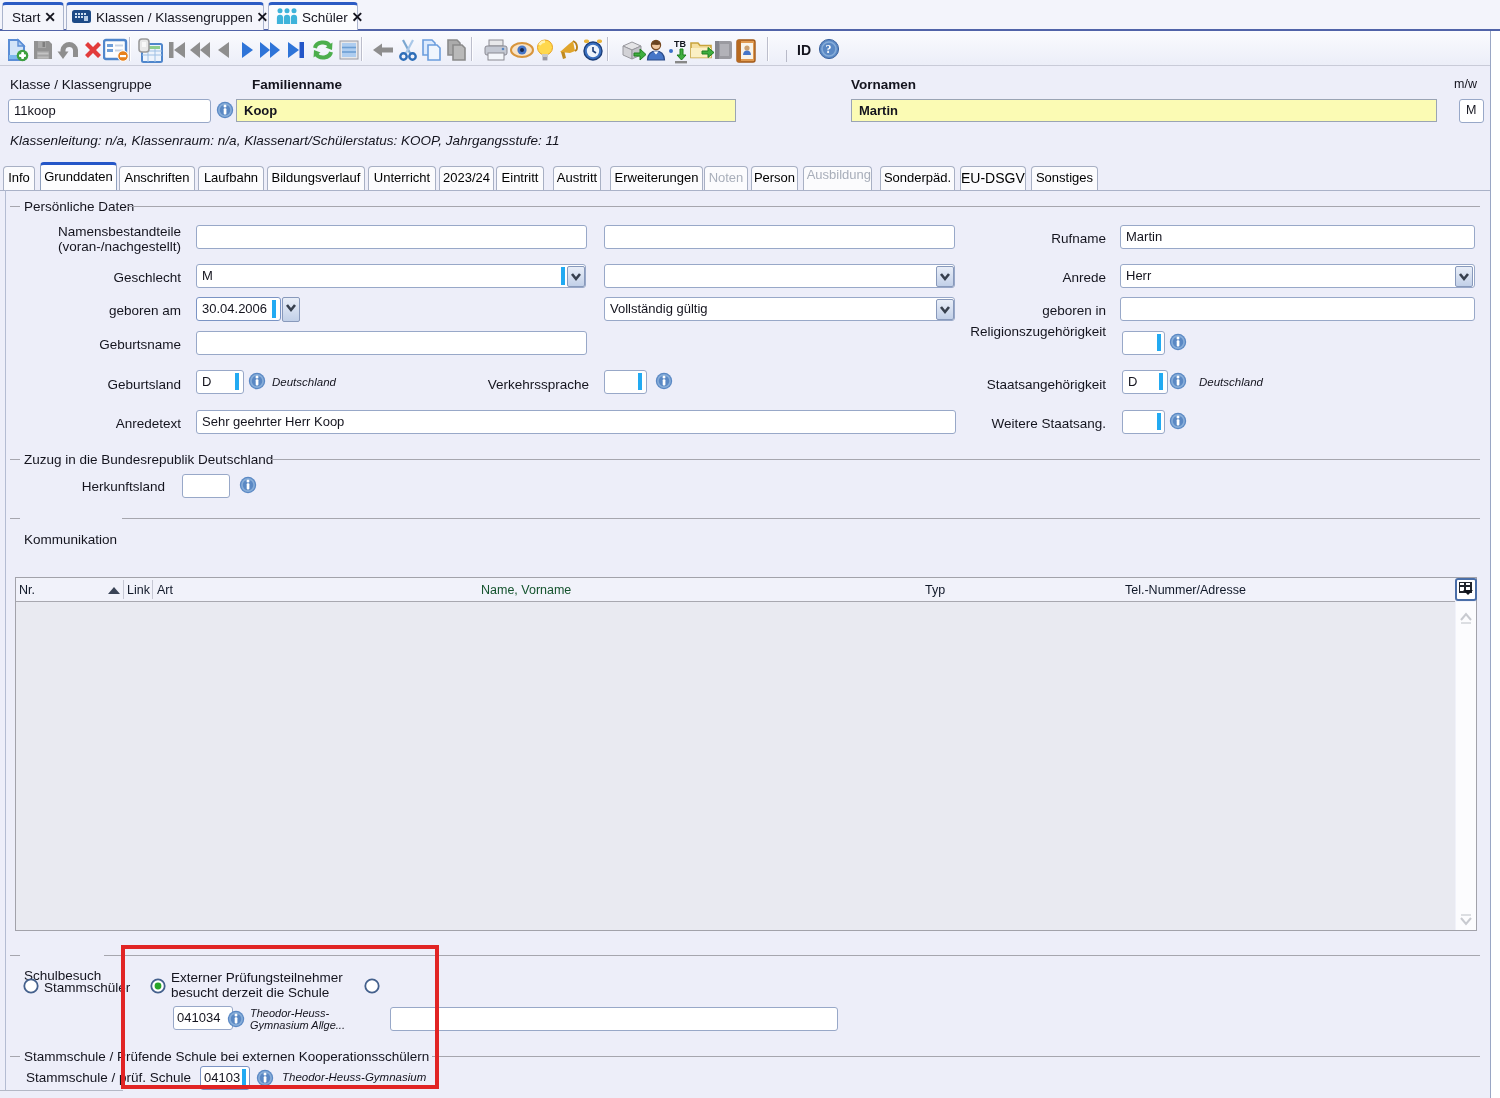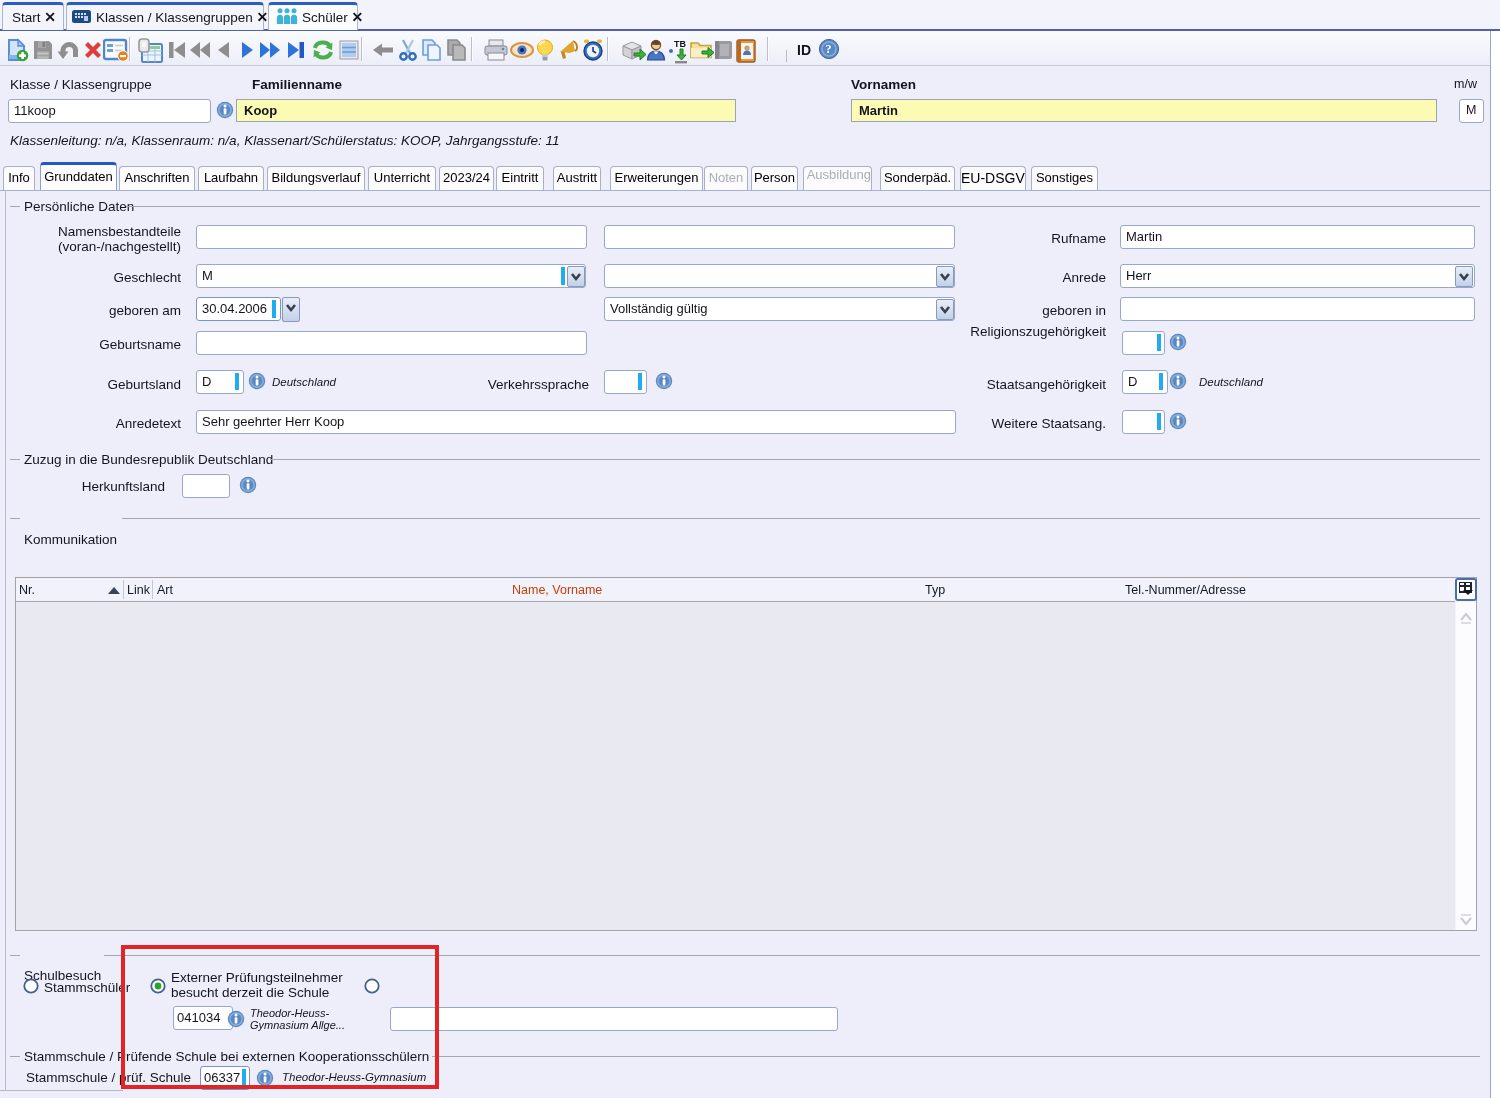--- a/index.html
+++ b/index.html
@@ -384,21 +384,21 @@
   <div class="abs" style="left:15px;top:577px;width:1462px;height:354px;border:1px solid #a2a2aa;background:#f1f2fa;"></div>
   <div class="abs" style="left:16px;top:601px;width:1439px;height:329px;background:#e9eaf1;border-top:1px solid #a8a8b0;"></div>
   <div class="lbl" style="left:19px;top:583px;font-size:12.5px;color:#101828;">Nr.</div>
   <svg class="abs" style="left:108px;top:587px;" width="12" height="8">
       <polygon points="6,0 12,7 0,7" fill="#3a4456"></polygon>
     </svg>
   <div class="abs" style="left:123px;top:580px;width:1px;height:19px;background:#c6c8d4;"></div>
   <div class="lbl" style="left:127px;top:583px;font-size:12.5px;color:#101828;">Link</div>
   <div class="abs" style="left:152px;top:580px;width:1px;height:19px;background:#c6c8d4;"></div>
   <div class="lbl" style="left:157px;top:583px;font-size:12.5px;color:#101828;">Art</div>
-  <div class="lbl" style="left:481px;top:583px;font-size:12.5px;color:#c2410c;margin-left:31px;">Name, Vorname</div>
+  <div class="lbl" style="left:481px;top:583px;font-size:12.5px;color:#14532d;">Name, Vorname</div>
   <div class="lbl" style="left:925px;top:583px;font-size:12.5px;color:#101828;">Typ</div>
   <div class="lbl" style="left:1125px;top:583px;font-size:12.5px;color:#101828;">Tel.-Nummer/Adresse</div>
 
   <div class="abs" style="left:1455px;top:578px;width:22px;height:23px;background:#ffffff;border:2px solid #4a6ea8;border-radius:3px;"></div>
   <svg class="abs" style="left:1459px;top:582px;" width="14" height="14" viewBox="0 0 14 14">
     <rect x="0" y="0" width="12" height="10" fill="none" stroke="#20242c" stroke-width="2"></rect>
     <line x1="0" y1="4" x2="12" y2="4" stroke="#20242c" stroke-width="2"></line>
     <line x1="6" y1="0" x2="6" y2="10" stroke="#20242c" stroke-width="2"></line>
     <polygon points="4,8 14,8 9,13" fill="#10141c"></polygon>
   </svg>
@@ -438,21 +438,21 @@
 
   <div class="radio abs" style="left:364px;top:978px;"><svg width="16" height="16" viewBox="0 0 16 16">
         <circle cx="8" cy="8" r="6.7" fill="#ffffff" stroke="#44608c" stroke-width="1.8"></circle>
       </svg></div>
   <div class="inp" style="left:390px;top:1007px;width:448px;"></div>
 
   <div class="fldline" style="left:10px;top:1056px;width:10px;"></div>
   <div class="leg" style="left:24px;top:1049px;text-align:right;">Stammschule / Prüfende Schule bei externen Kooperationsschülern</div>
   <div class="fldline" style="left:432px;top:1056px;width:1048px;"></div>
   <div class="lbl" style="left:26px;top:1070px;">Stammschule / prüf. Schule</div>
-  <div class="inp" style="left:200px;top:1066px;width:50px;padding-left:3px;border-color:#7b94c4;">06337</div>
+  <div class="inp" style="left:200px;top:1066px;width:50px;padding-left:3px;border-color:#7b94c4;">04103</div>
   <div class="caret" style="left:242px;top:1069px;height:18px;"></div>
   <div class="info abs" style="left:256px;top:1069px;"><svg width="18" height="18" viewBox="0 0 18 18">
         <circle cx="9" cy="9" r="8.2" fill="#5a88c4"></circle>
         <circle cx="9" cy="9" r="6.1" fill="none" stroke="#86acd8" stroke-width="1.7"></circle>
         <rect x="7.7" y="7.2" width="2.7" height="6.3" rx="1" fill="#ffffff"></rect>
         <circle cx="9" cy="4.9" r="1.5" fill="#ffffff"></circle>
       </svg></div>
   <div class="it" style="left:282px;top:1071px;font-size:11.5px;">Theodor-Heuss-Gymnasium</div>
 
   <div class="abs" style="left:121px;top:945px;width:318px;height:144px;border:4px solid #e12424;"></div>

